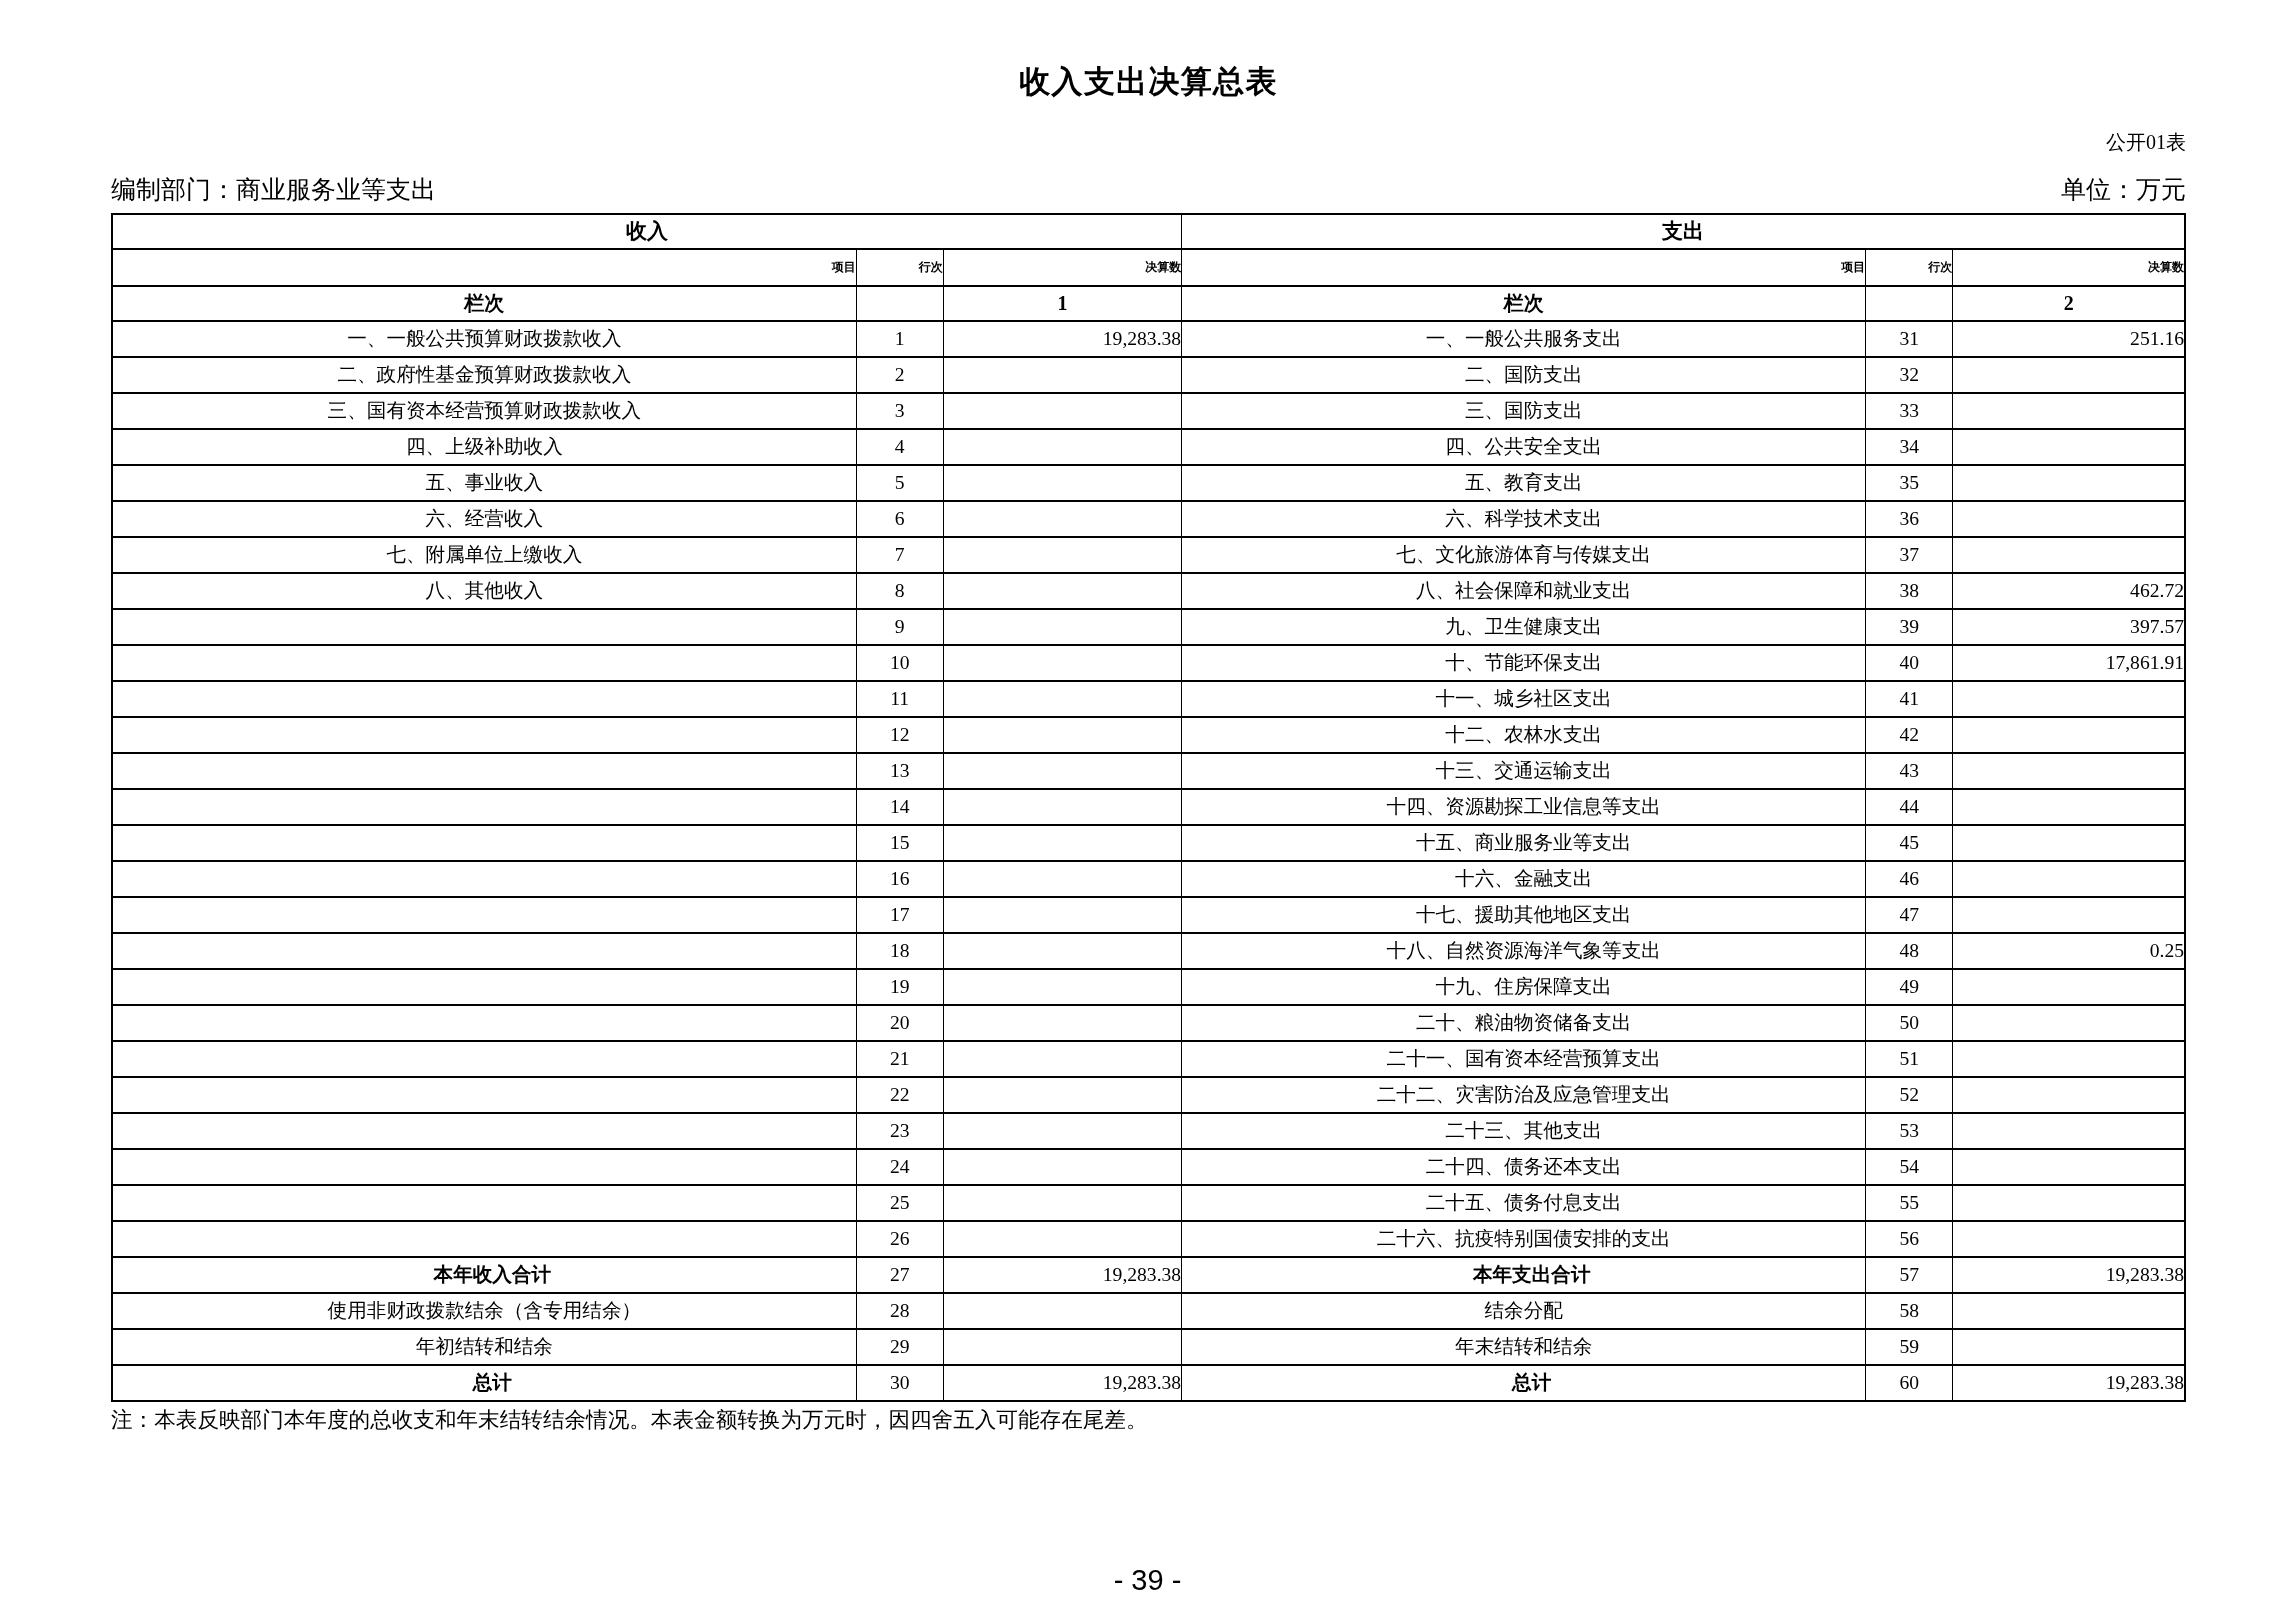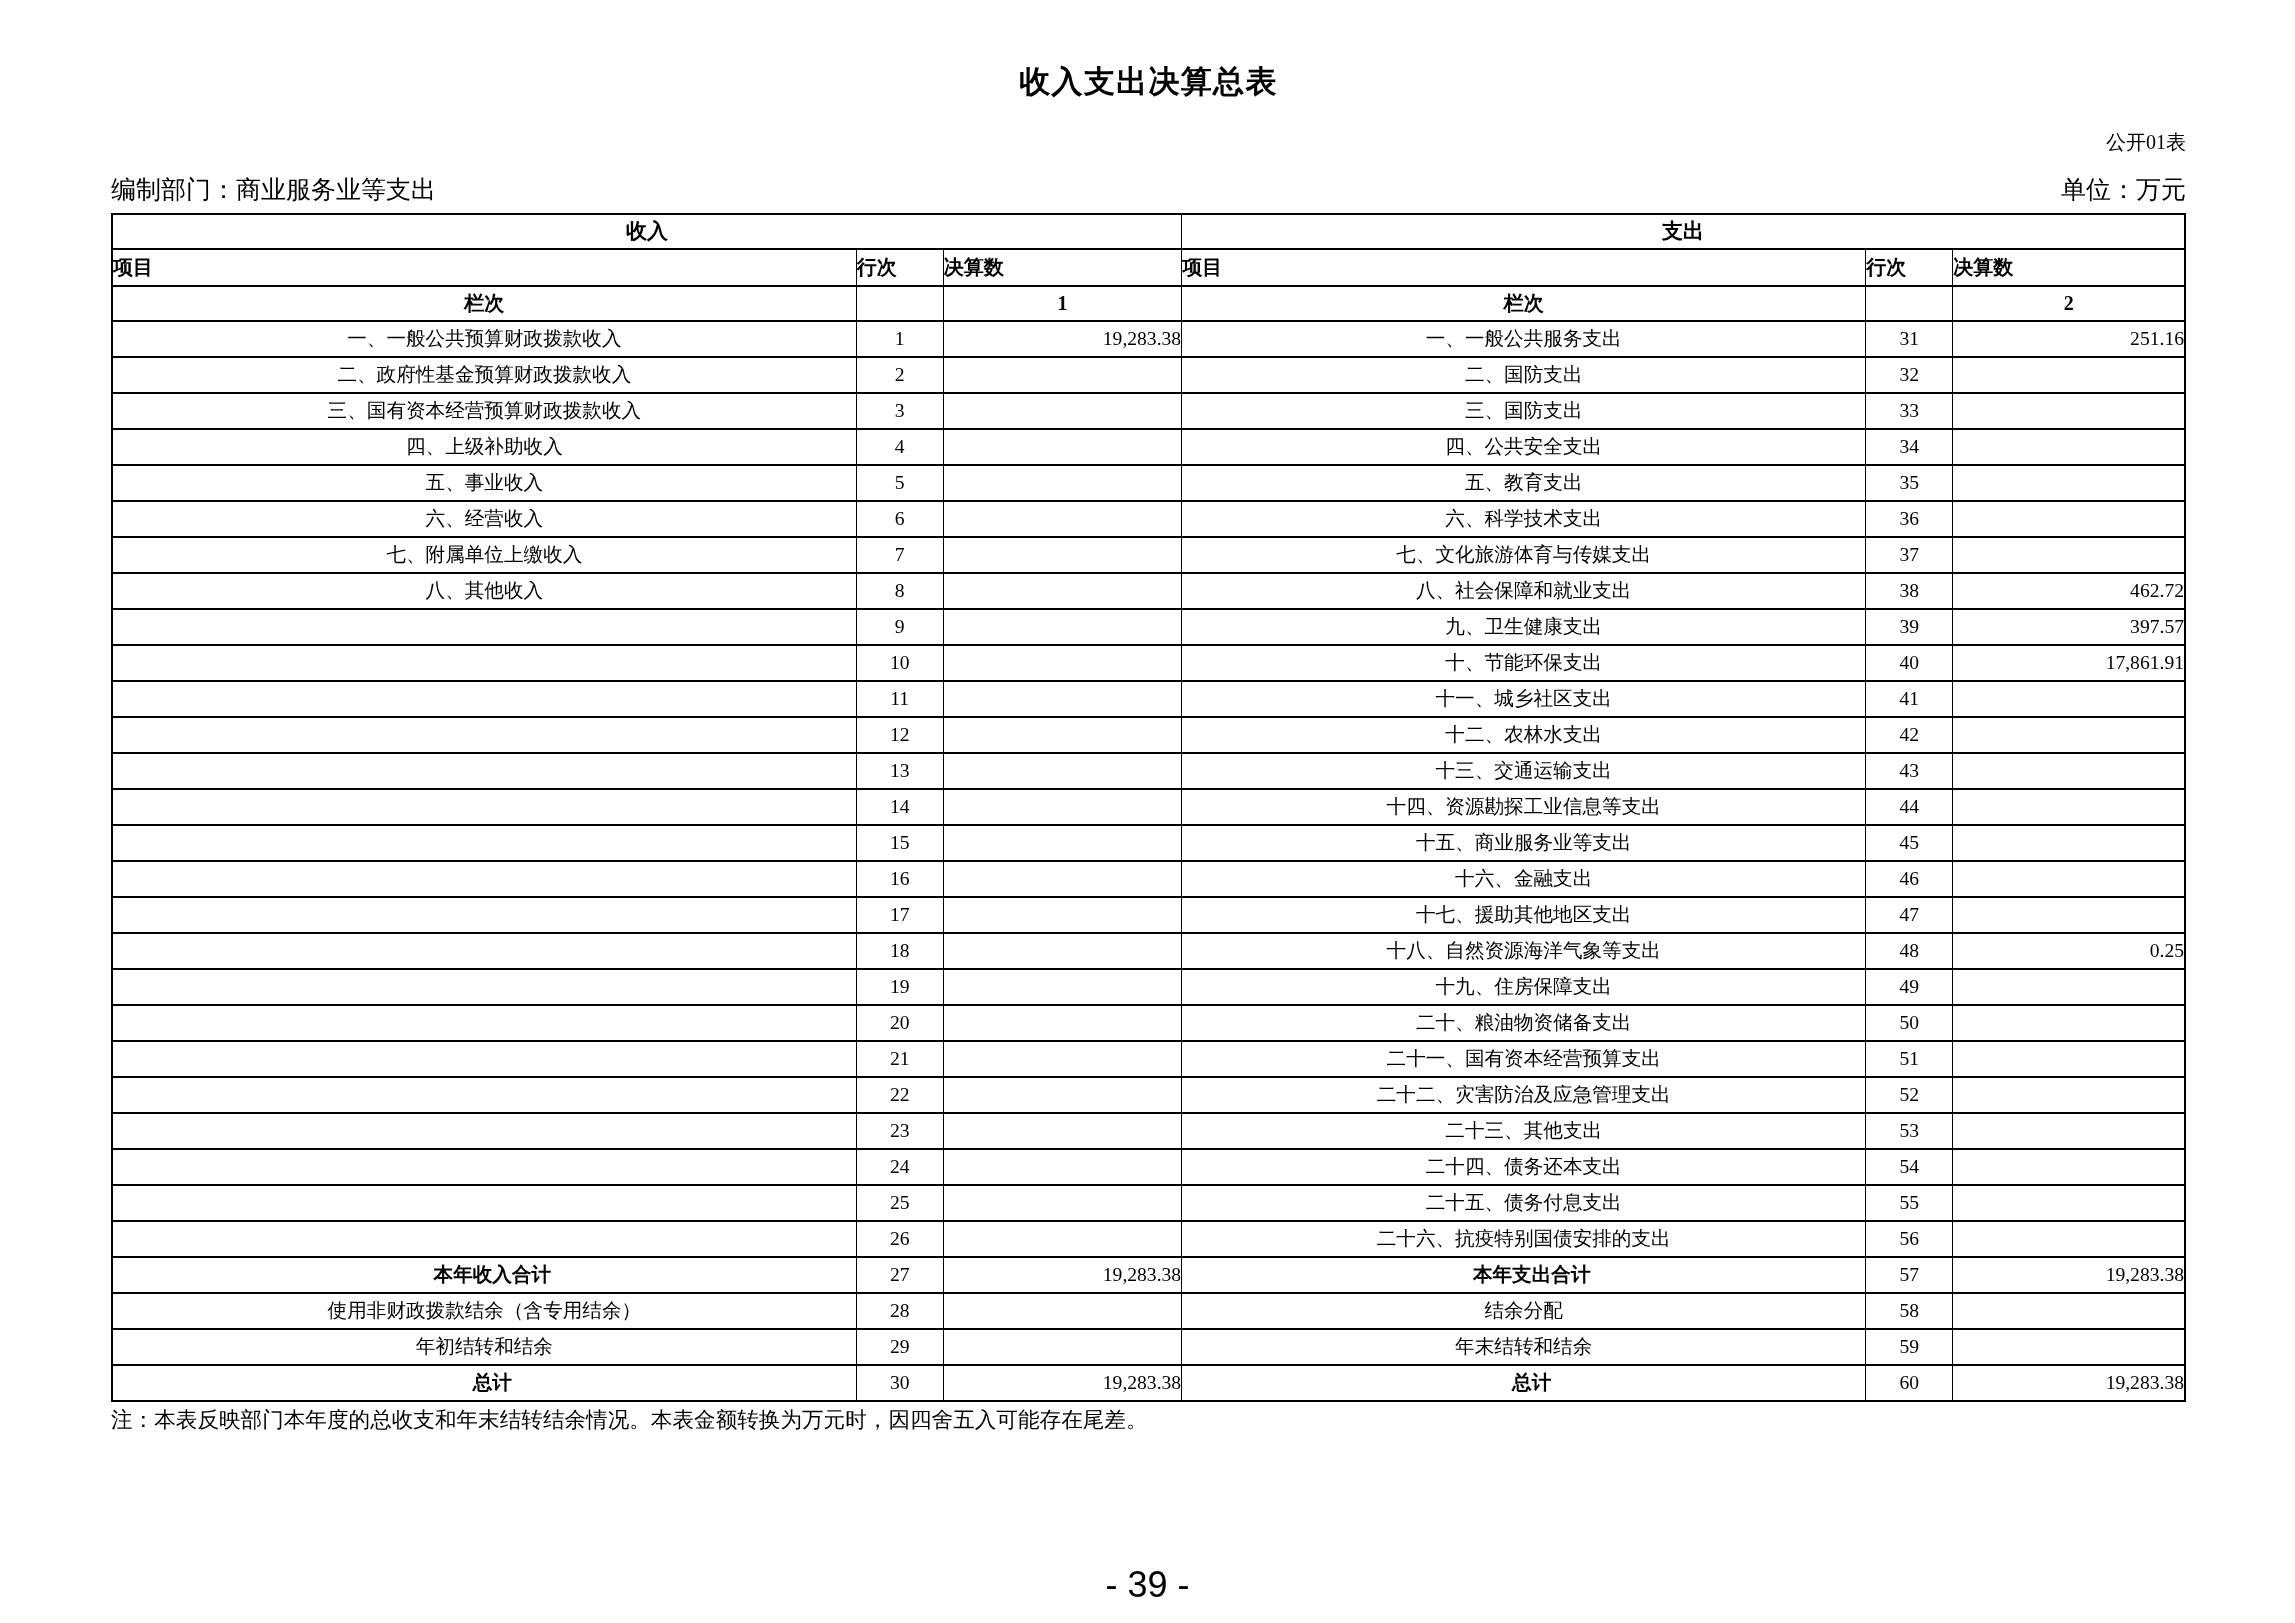--- a/index.html
+++ b/index.html
@@ -49,39 +49,39 @@
     border-top: 2.6px solid #000;
     border-bottom: 2.6px solid #000;
     font-size: 19.6px;
     font-weight: normal;
     padding: 0;
     overflow: hidden;
     white-space: nowrap;
   }
   table.budget { border: 2px solid #000; }
   tr.section-row th { height: 33px; text-align: center; font-weight: bold; font-size: 21px; }
-  tr.colhead-row th { height: 35px; text-align: left; font-weight: bold; font-size: 20px; }
+  tr.colhead-row th { height: 35px; text-align: right; font-weight: bold; font-size: 12px; }
   tr.colindex-row td { height: 33px; text-align: center; font-weight: bold; font-size: 20px; }
   tbody tr { height: 36px; }
   td.item { text-align: center; padding-left: 11.8px; }
   td.num  { text-align: center; }
   td.amt  { text-align: right; padding-right: 7.9px; }
   td.item.total { text-align: center; font-weight: bold; padding-left: 16px; }
   .note {
     margin-top: 3.9px;
     font-size: 21.6px;
     text-align: left;
   }
   .page-number {
     position: absolute;
     left: 0;
     right: 0;
     top: 1564px;
     text-align: center;
-    font-size: 36px;
+    font-size: 29px;
     font-family: "Liberation Sans", "DejaVu Sans", sans-serif;
   }
 </style>
 </head>
 <body>
 
 <div class="sheet">
 
   <h1 class="doc-title">收入支出决算总表</h1>
 

